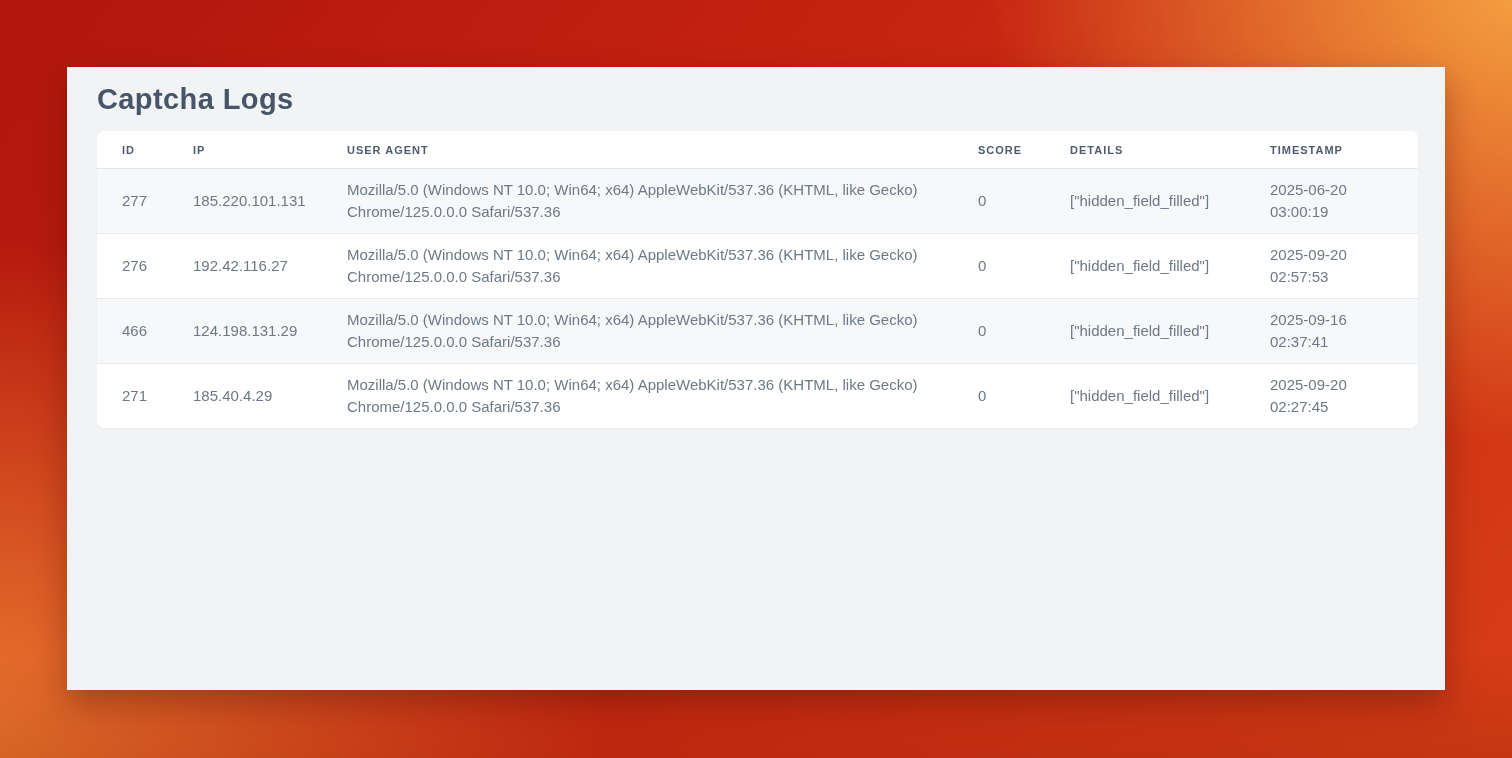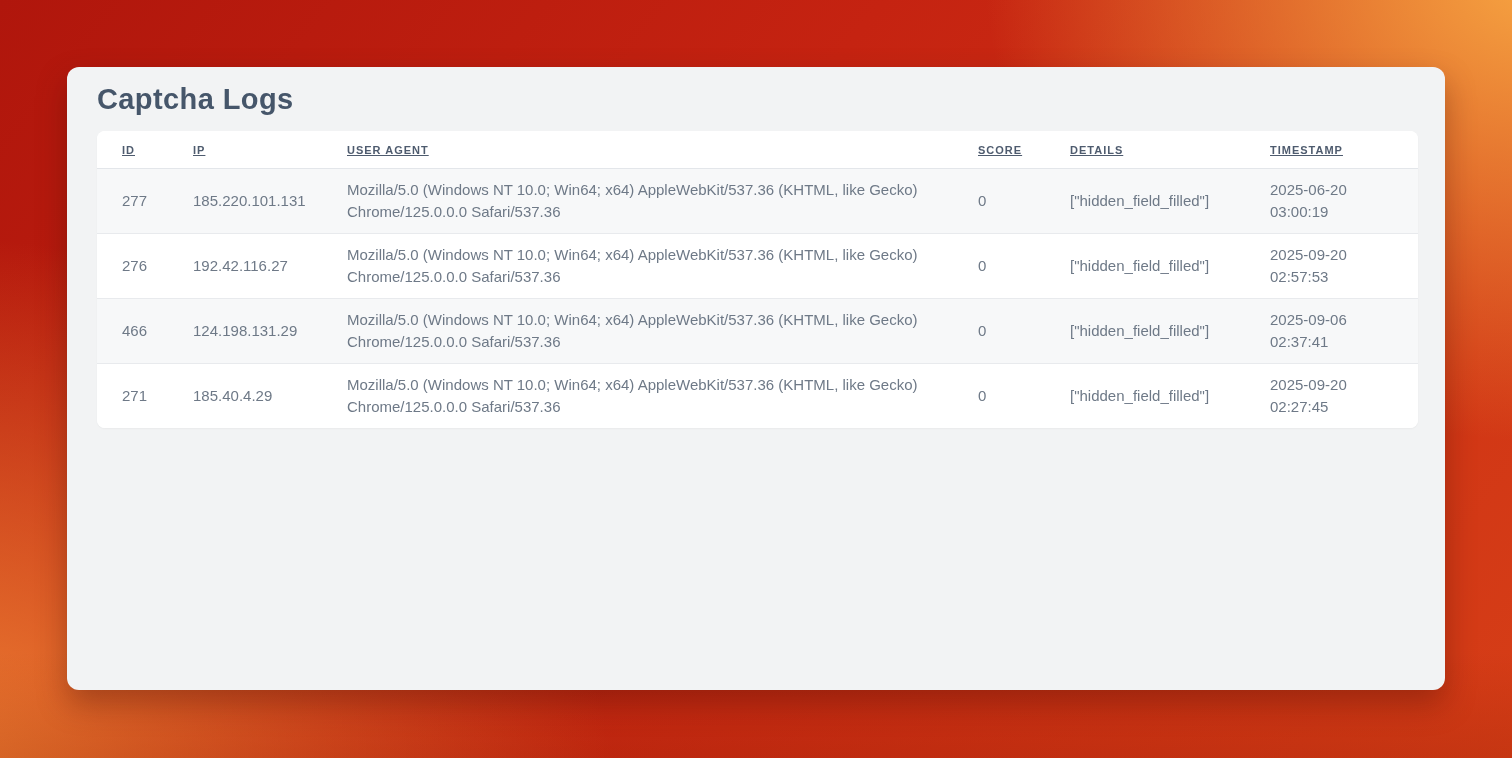--- a/index.html
+++ b/index.html
@@ -18,21 +18,21 @@
       radial-gradient(1050px 860px at -4% 104%, #f08434 0%, rgba(240,132,52,0) 64%),
       linear-gradient(128deg, #b0160c 0%, #c52311 42%, #d63e17 100%);
   }
   .card {
     position: absolute;
     left: 67px;
     top: 67px;
     width: 1378px;
     height: 623px;
     background: #f2f3f4;
-    border-radius: 12px;
+    border-radius: 0;
     box-shadow: 0 14px 30px rgba(70, 15, 5, 0.35);
     overflow: hidden;
   }
   .page-title {
     position: absolute;
     left: 30px;
     top: 16px;
     margin: 0;
     font-size: 29px;
     font-weight: 600;
@@ -58,21 +58,20 @@
     height: 37px;
     padding: 0;
     text-align: left;
     vertical-align: middle;
     font-size: 11px;
     font-weight: 700;
     letter-spacing: 1px;
     color: #4e5b6e;
     background: #ffffff;
     border-bottom: 1px solid #e3e6ea;
-    text-decoration: underline;
   }
   tbody td {
     height: 64px;
     padding: 0;
     vertical-align: middle;
     font-size: 15px;
     line-height: 22px;
     color: #6e7987;
     border-top: 1px solid #e8eaed;
   }
@@ -125,21 +124,21 @@
     <td>0</td>
     <td>["hidden_field_filled"]</td>
     <td class="col-ts-pad">2025-09-20 02:57:53</td>
   </tr>
           <tr>
     <td class="col-id-pad">466</td>
     <td>124.198.131.29</td>
     <td class="col-ua-pad">Mozilla/5.0 (Windows NT 10.0; Win64; x64) AppleWebKit/537.36 (KHTML, like Gecko) Chrome/125.0.0.0 Safari/537.36</td>
     <td>0</td>
     <td>["hidden_field_filled"]</td>
-    <td class="col-ts-pad">2025-09-06 02:37:41</td>
+    <td class="col-ts-pad">2025-09-16 02:37:41</td>
   </tr>
           <tr>
     <td class="col-id-pad">271</td>
     <td>185.40.4.29</td>
     <td class="col-ua-pad">Mozilla/5.0 (Windows NT 10.0; Win64; x64) AppleWebKit/537.36 (KHTML, like Gecko) Chrome/125.0.0.0 Safari/537.36</td>
     <td>0</td>
     <td>["hidden_field_filled"]</td>
     <td class="col-ts-pad">2025-09-20 02:27:45</td>
   </tr>
         </tbody>

